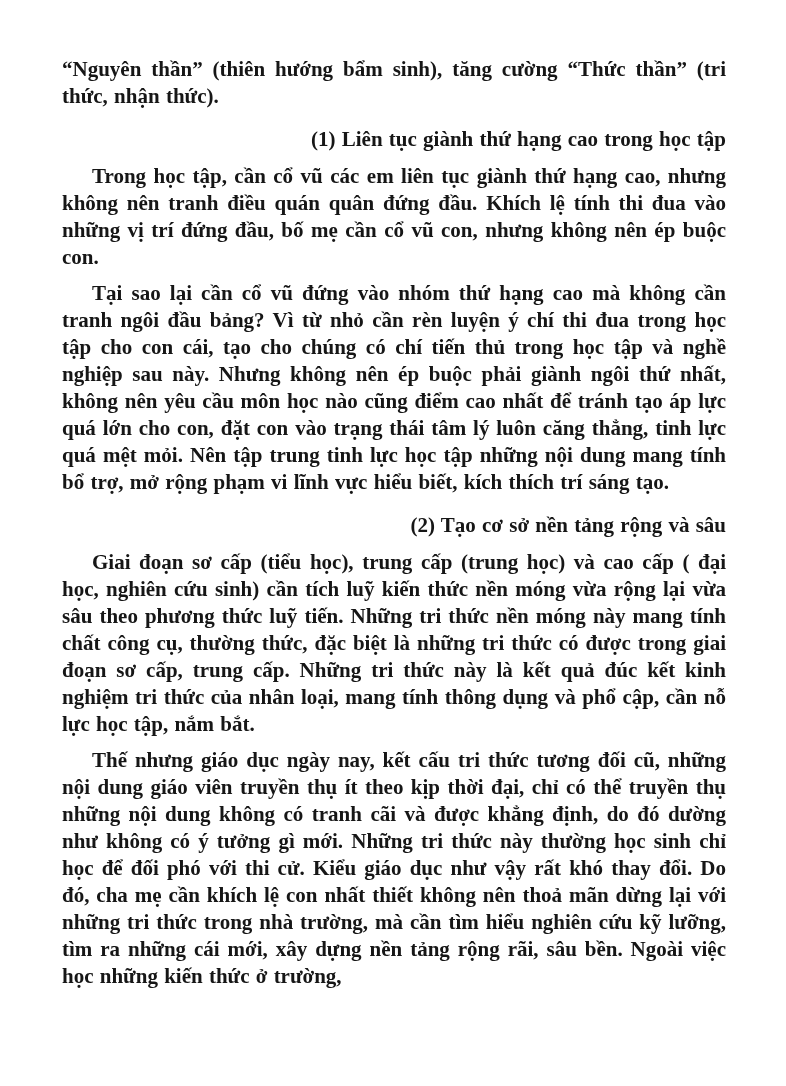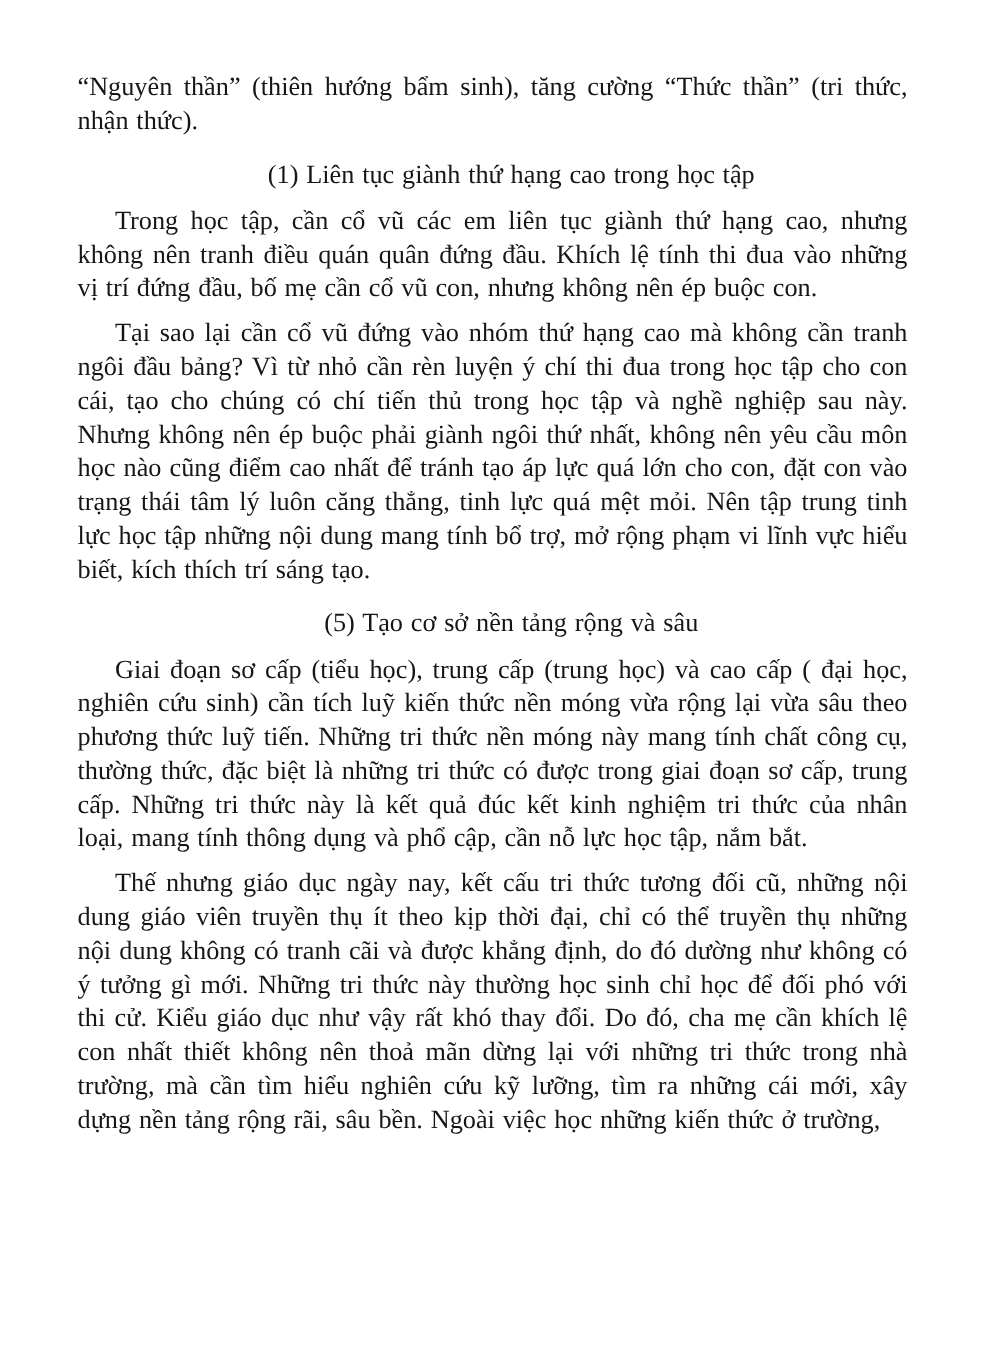--- a/index.html
+++ b/index.html
@@ -23,26 +23,27 @@
     top: 56px;
     width: 664px;
     font-size: 21px;
     line-height: 27px;
     text-align: justify;
     word-spacing: 1px;
   }
   .text-block p {
     margin: 0 0 9px 0;
     text-indent: 30px;
+    font-weight: bold;
   }
   .text-block p.continuation {
     text-indent: 0;
   }
   .text-block p.heading {
-    text-align: center;
+    text-align: right;
     margin-top: 16px;
     margin-bottom: 10px;
   }
   .footer {
     position: absolute;
     left: 0;
     bottom: 0;
     width: 100%;
     height: 70px;
   }
@@ -50,21 +51,21 @@
 </head>
 <body>
 
 <div class="page">
 
   <div class="text-block">
     <p class="continuation">“Nguyên thần” (thiên hướng bẩm sinh), tăng cường “Thức thần” (tri thức, nhận thức).</p>
     <p class="heading">(1) Liên tục giành thứ hạng cao trong học tập</p>
     <p class="body">Trong học tập, cần cổ vũ các em liên tục giành thứ hạng cao, nhưng không nên tranh điều quán quân đứng đầu. Khích lệ tính thi đua vào những vị trí đứng đầu, bố mẹ cần cổ vũ con, nhưng không nên ép buộc con.</p>
     <p class="body">Tại sao lại cần cổ vũ đứng vào nhóm thứ hạng cao mà không cần tranh ngôi đầu bảng? Vì từ nhỏ cần rèn luyện ý chí thi đua trong học tập cho con cái, tạo cho chúng có chí tiến thủ trong học tập và nghề nghiệp sau này. Nhưng không nên ép buộc phải giành ngôi thứ nhất, không nên yêu cầu môn học nào cũng điểm cao nhất để tránh tạo áp lực quá lớn cho con, đặt con vào trạng thái tâm lý luôn căng thẳng, tinh lực quá mệt mỏi. Nên tập trung tinh lực học tập những nội dung mang tính bổ trợ, mở rộng phạm vi lĩnh vực hiểu biết, kích thích trí sáng tạo.</p>
-    <p class="heading">(5) Tạo cơ sở nền tảng rộng và sâu</p>
+    <p class="heading">(2) Tạo cơ sở nền tảng rộng và sâu</p>
     <p class="body">Giai đoạn sơ cấp (tiểu học), trung cấp (trung học) và cao cấp ( đại học, nghiên cứu sinh) cần tích luỹ kiến thức nền móng vừa rộng lại vừa sâu theo phương thức luỹ tiến. Những tri thức nền móng này mang tính chất công cụ, thường thức, đặc biệt là những tri thức có được trong giai đoạn sơ cấp, trung cấp. Những tri thức này là kết quả đúc kết kinh nghiệm tri thức của nhân loại, mang tính thông dụng và phổ cập, cần nỗ lực học tập, nắm bắt.</p>
     <p class="body">Thế nhưng giáo dục ngày nay, kết cấu tri thức tương đối cũ, những nội dung giáo viên truyền thụ ít theo kịp thời đại, chỉ có thể truyền thụ những nội dung không có tranh cãi và được khẳng định, do đó dường như không có ý tưởng gì mới. Những tri thức này thường học sinh chỉ học để đối phó với thi cử. Kiểu giáo dục như vậy rất khó thay đổi. Do đó, cha mẹ cần khích lệ con nhất thiết không nên thoả mãn dừng lại với những tri thức trong nhà trường, mà cần tìm hiểu nghiên cứu kỹ lưỡng, tìm ra những cái mới, xây dựng nền tảng rộng rãi, sâu bền. Ngoài việc học những kiến thức ở trường,</p>
   </div>
 
   <div class="footer">
     
 
     
   </div>
 

